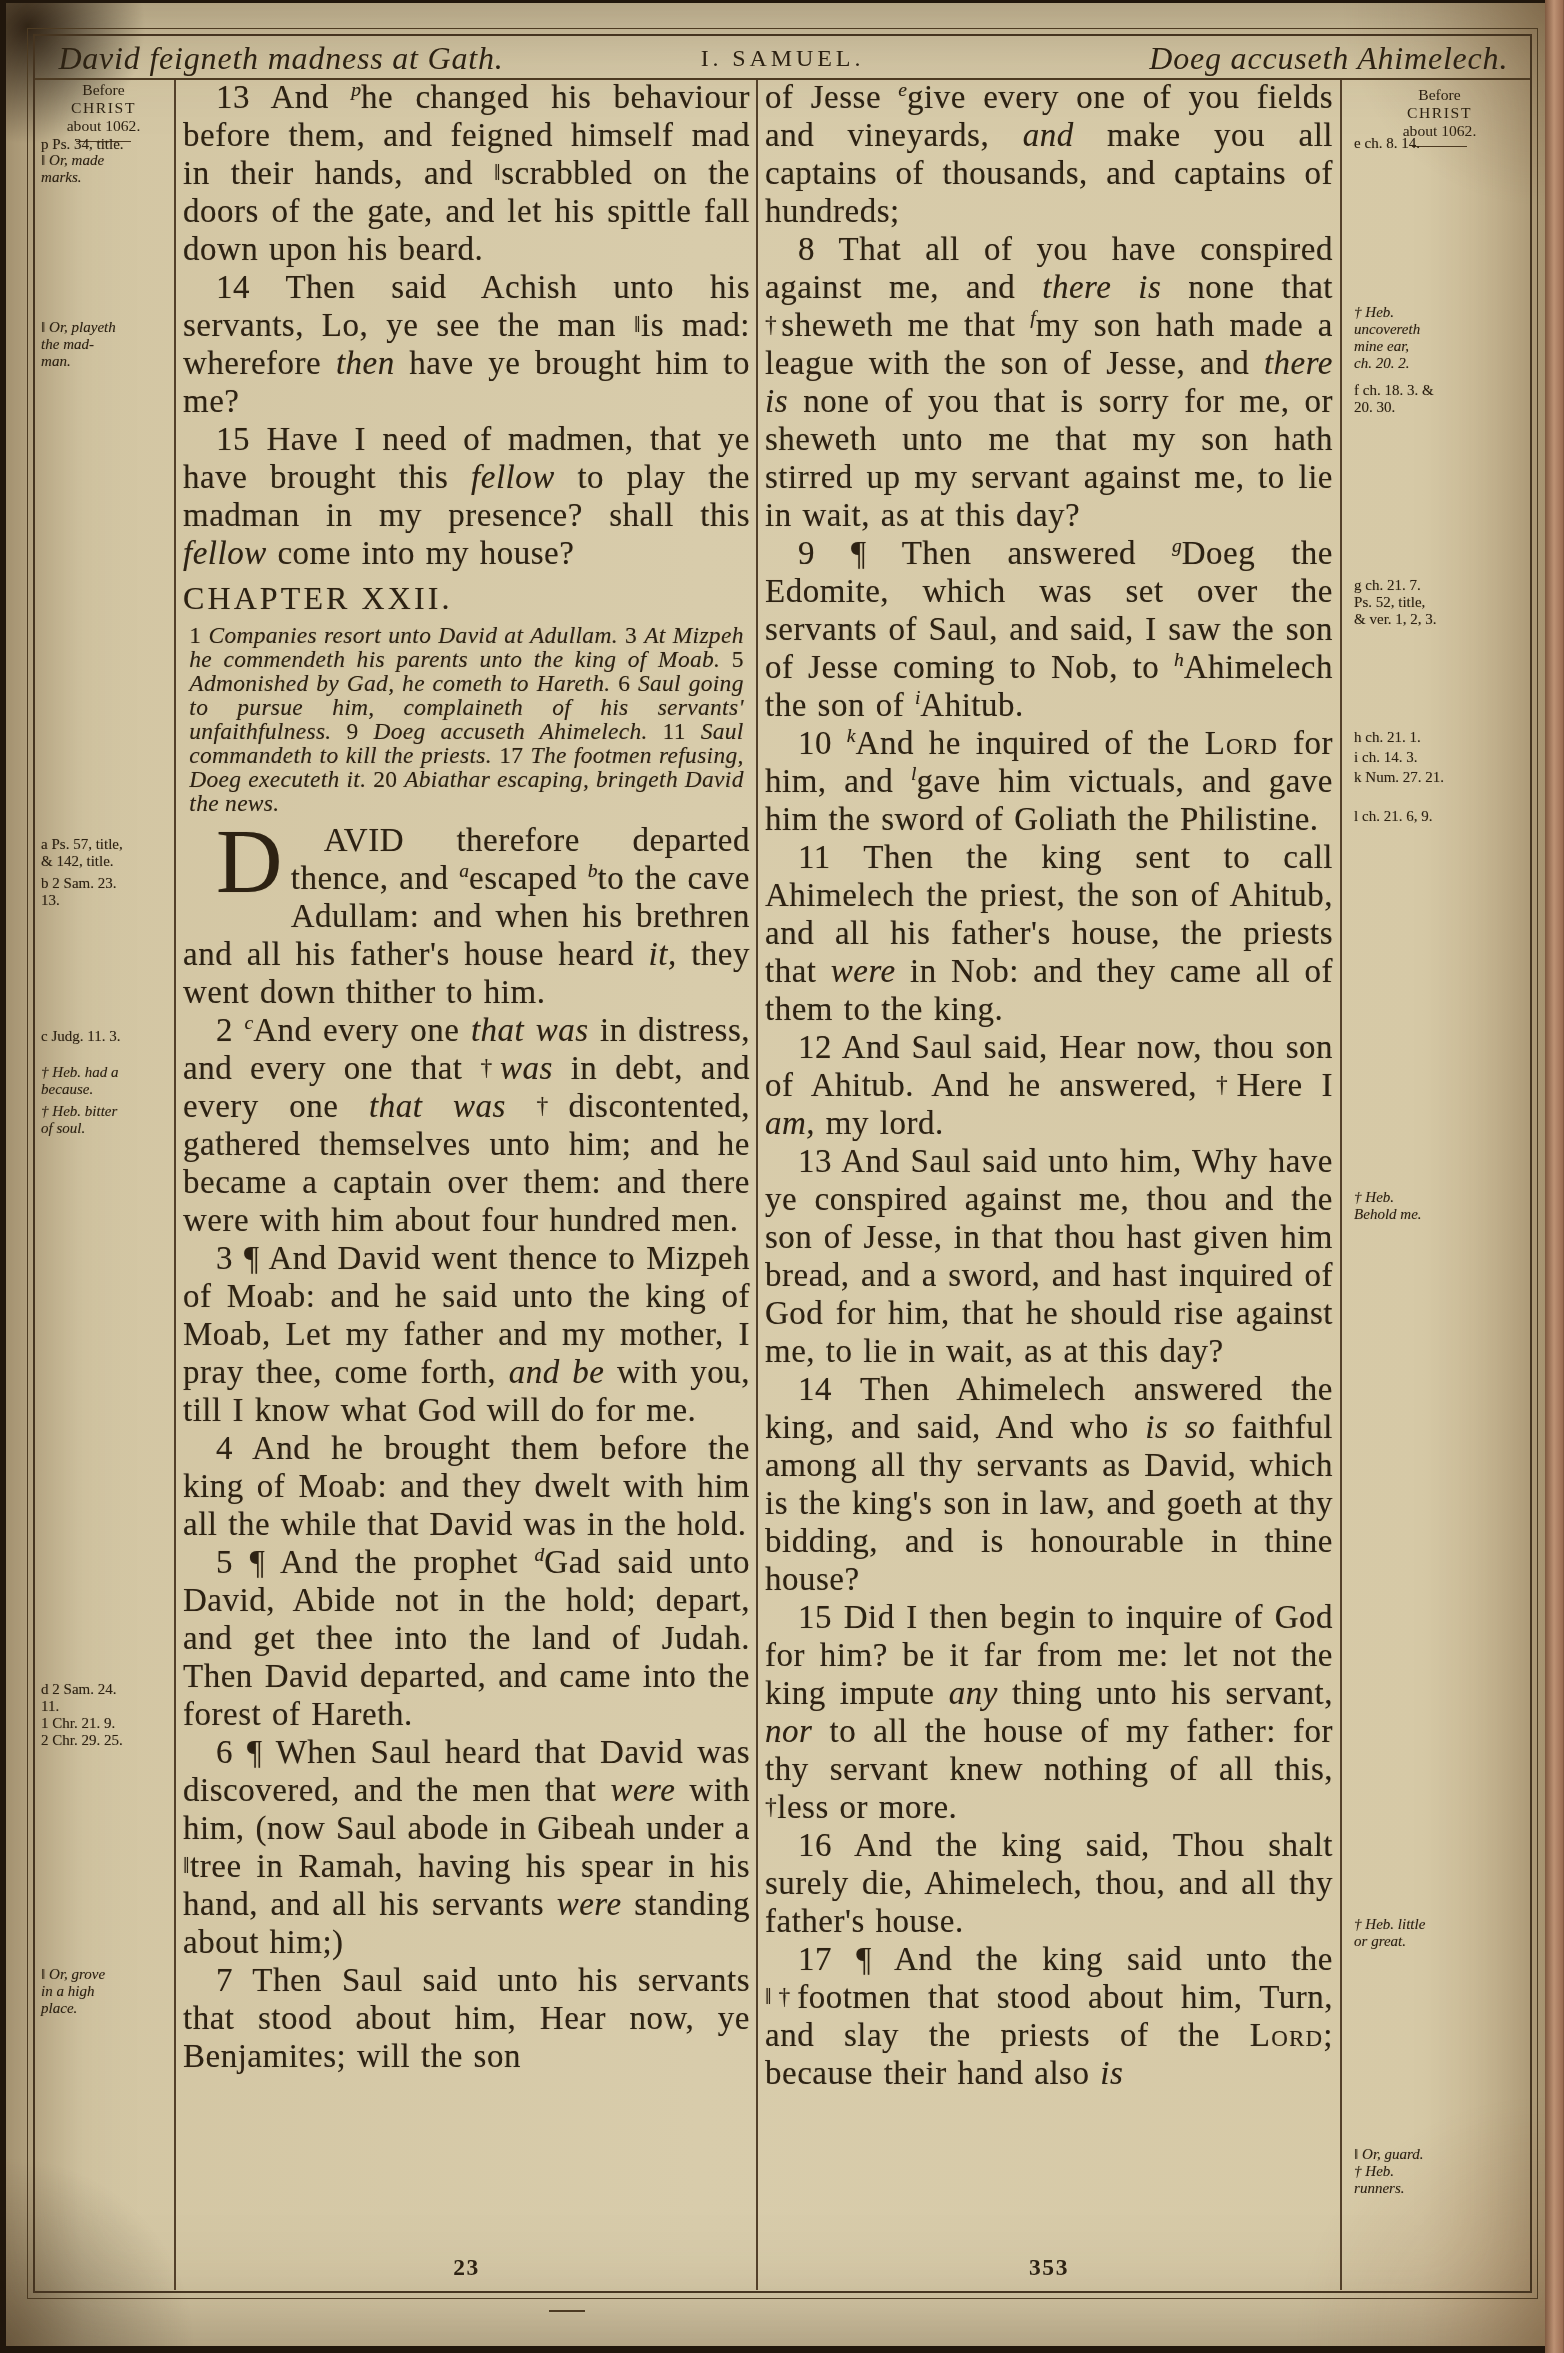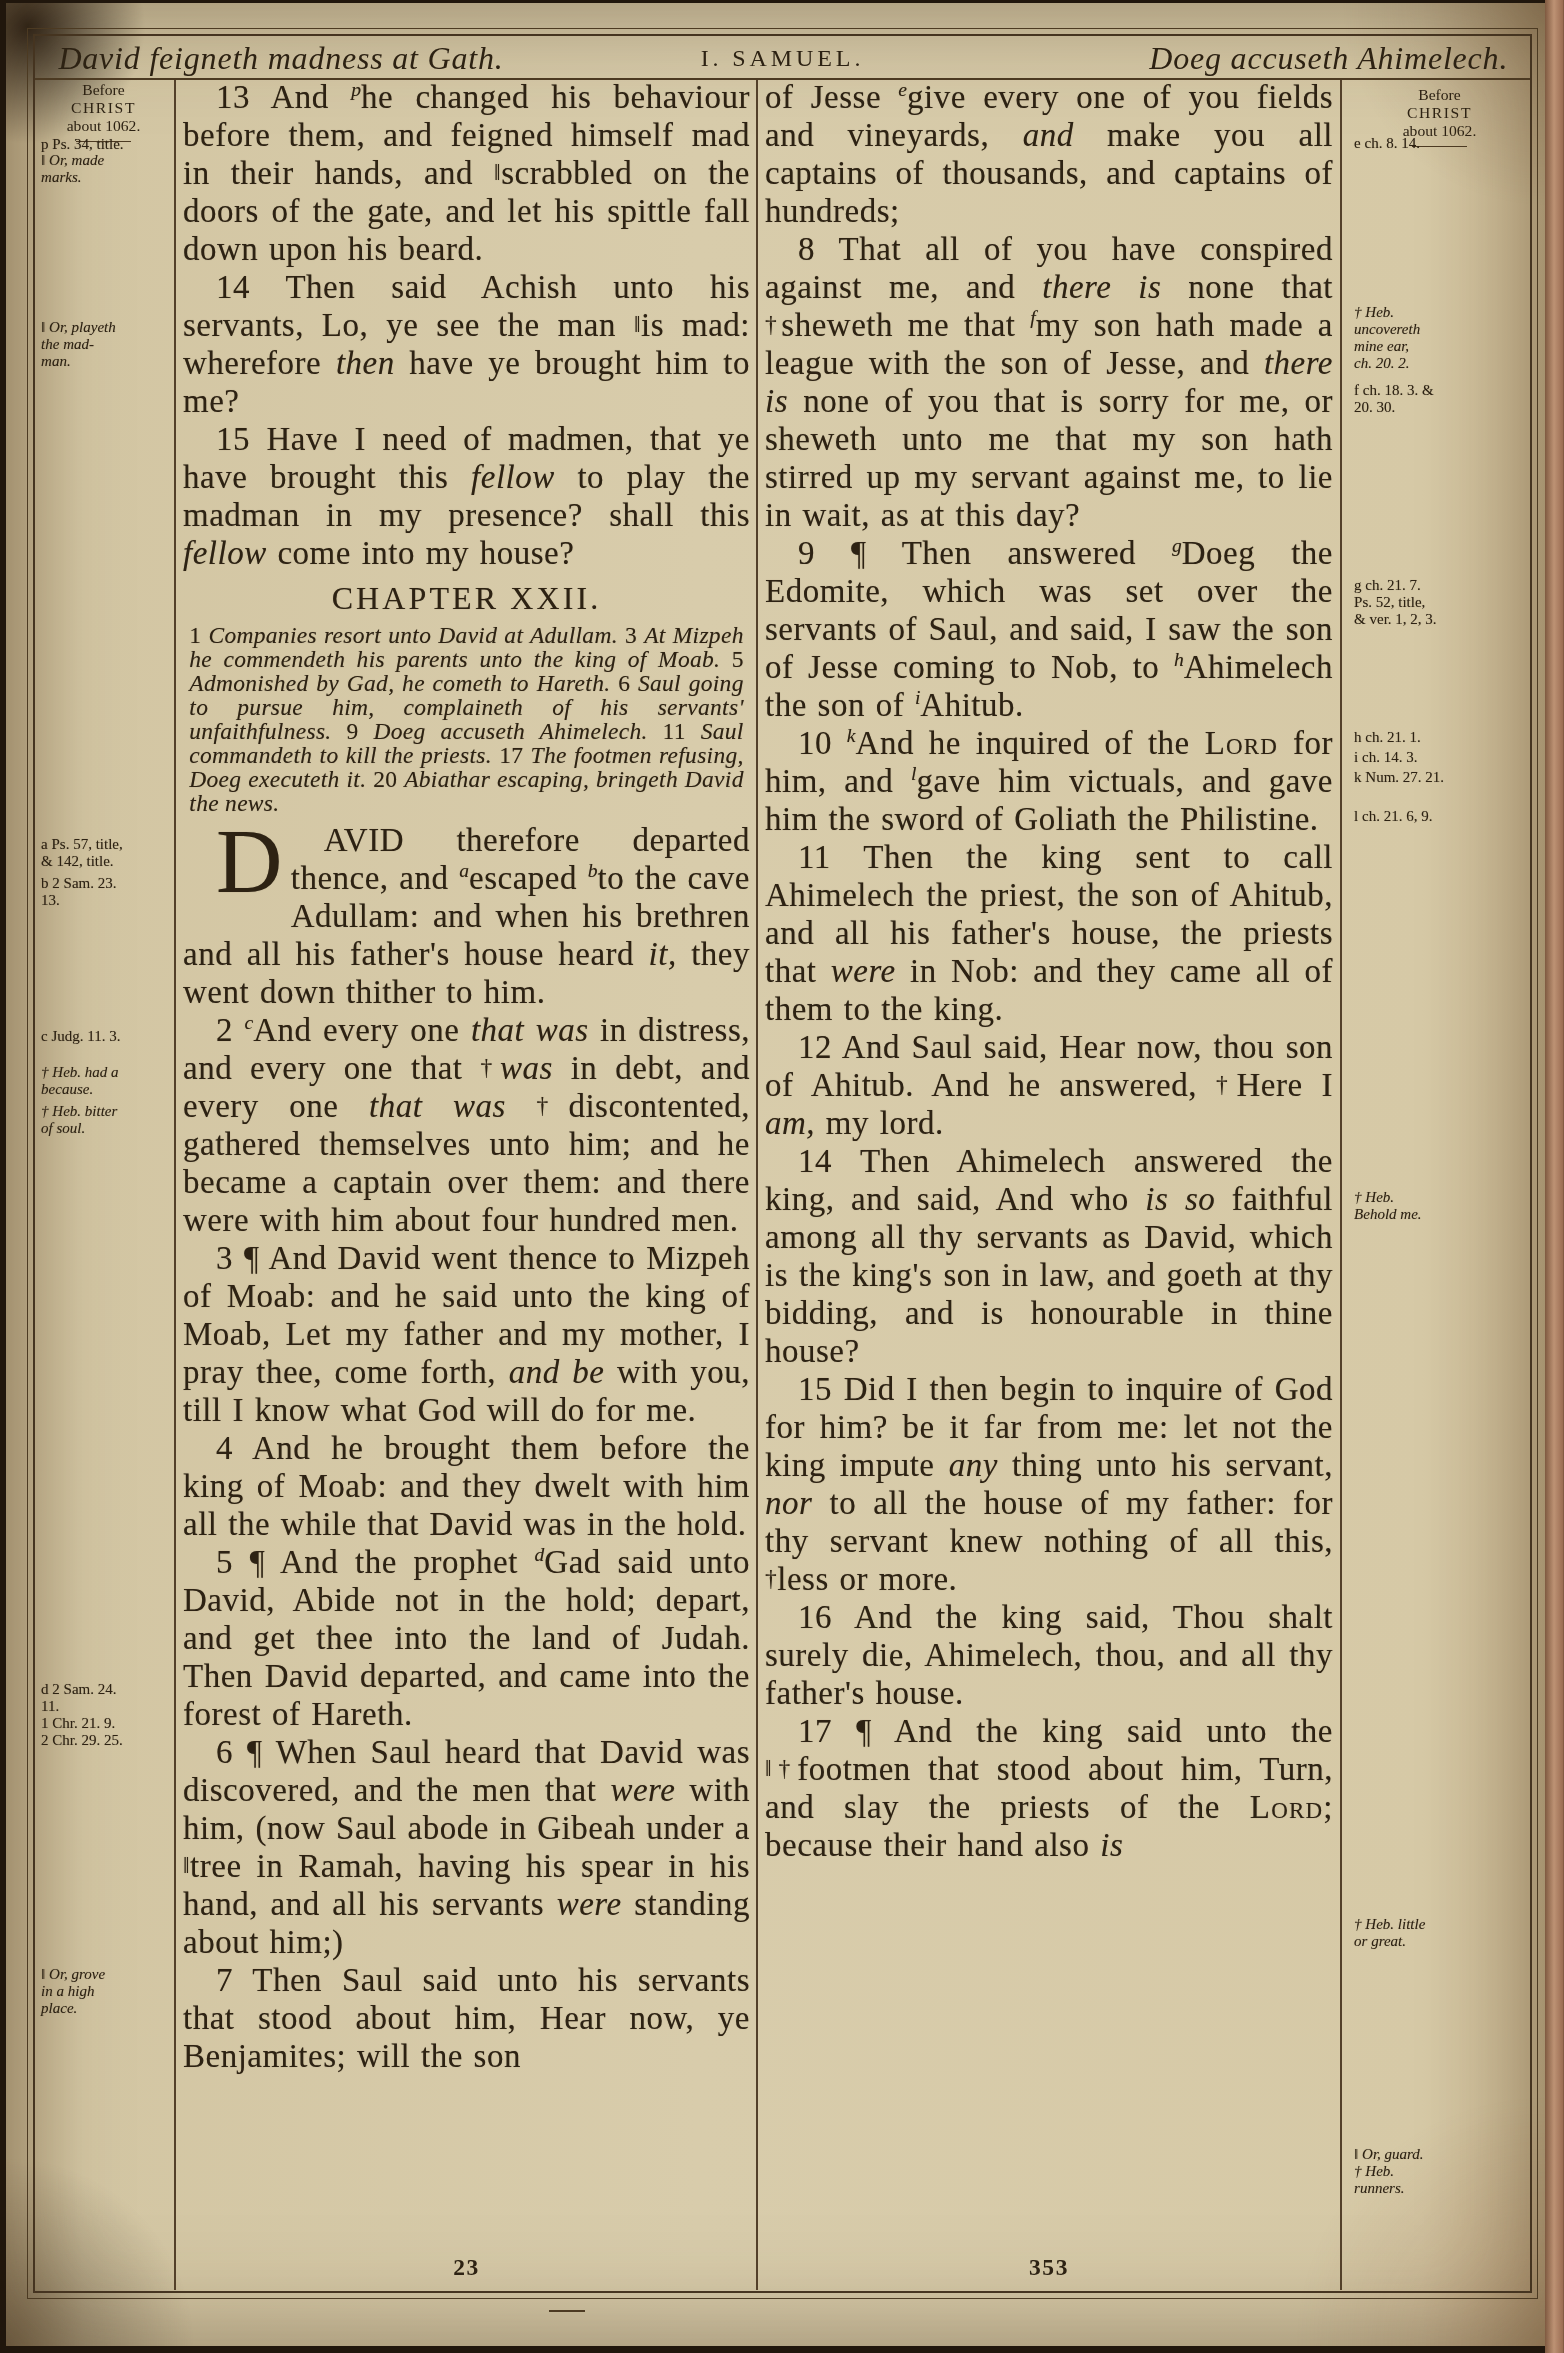--- a/index.html
+++ b/index.html
@@ -41,21 +41,21 @@
   
   .text-col{position:absolute;top:78px;
             text-shadow:0 0 0.8px rgba(45,34,19,0.38);}
   .text-col.left{left:183px;width:567px;}
   .text-col.right{left:765px;width:568px;}
   .para{margin:0;}
   .verse{font-size:33px;line-height:38px;text-align:justify;text-indent:33px;
          letter-spacing:0.5px;word-spacing:2px;}
   .continuation{font-size:33px;line-height:38px;text-align:justify;text-indent:0;
          letter-spacing:0.5px;word-spacing:2px;}
-  .chapter{text-align:center;font-size:32px;line-height:38px;letter-spacing:3.1px;
+  .chapter{font-size:32px;line-height:38px;letter-spacing:3.1px;
          margin-top:7px;margin-bottom:3.9px;}
   .summary{font-size:23.5px;line-height:24px;text-align:justify;font-style:italic;
          letter-spacing:0.3px;padding:2.3px 6.3px 6.3px;}
   .summary .seg-n{font-style:normal;}
   .dropcap{float:left;font-size:92px;line-height:74px;padding:2.3px 7.8px 0 0;}
   .seg-i{font-style:italic;}
   .seg-s{font-size:19.6px;font-style:italic;vertical-align:11.7px;line-height:0;letter-spacing:0;}
   .seg-m{font-size:23.5px;vertical-align:3.9px;line-height:0;}
   .seg-c{font-variant:small-caps;letter-spacing:1.2px;}
   .pagenum{position:absolute;top:2254px;font-size:23.5px;font-weight:bold;
@@ -131,20 +131,21 @@
       <p class="para verse"><span>6 ¶ When Saul heard that David was discovered, and the men that </span><span class="seg-i">were</span><span> with him, (now Saul abode in Gibeah under a </span><span class="seg-m">‖</span><span>tree in Ramah, having his spear in his hand, and all his servants </span><span class="seg-i">were</span><span> standing about him;)</span></p>
       <p class="para verse"><span>7 Then Saul said unto his servants that stood about him, Hear now, ye Benjamites; will the son</span></p>
     </div>
   <div class="text-col right">
       <p class="para continuation"><span>of Jesse </span><span class="seg-s">e</span><span>give every one of you fields and vineyards, </span><span class="seg-i">and</span><span> make you all captains of thousands, and captains of hundreds;</span></p>
       <p class="para verse"><span>8 That all of you have conspired against me, and </span><span class="seg-i">there is</span><span> none that </span><span class="seg-m">†</span><span>sheweth me that </span><span class="seg-s">f</span><span>my son hath made a league with the son of Jesse, and </span><span class="seg-i">there is</span><span> none of you that is sorry for me, or sheweth unto me that my son hath stirred up my servant against me, to lie in wait, as at this day?</span></p>
       <p class="para verse"><span>9 ¶ Then answered </span><span class="seg-s">g</span><span>Doeg the Edomite, which was set over the servants of Saul, and said, I saw the son of Jesse coming to Nob, to </span><span class="seg-s">h</span><span>Ahimelech the son of </span><span class="seg-s">i</span><span>Ahitub.</span></p>
       <p class="para verse"><span>10 </span><span class="seg-s">k</span><span>And he inquired of the </span><span class="seg-c">Lord</span><span> for him, and </span><span class="seg-s">l</span><span>gave him victuals, and gave him the sword of Goliath the Philistine.</span></p>
       <p class="para verse"><span>11 Then the king sent to call Ahimelech the priest, the son of Ahitub, and all his father's house, the priests that </span><span class="seg-i">were</span><span> in Nob: and they came all of them to the king.</span></p>
       <p class="para verse"><span>12 And Saul said, Hear now, thou son of Ahitub. And he answered, </span><span class="seg-m">†</span><span>Here I </span><span class="seg-i">am,</span><span> my lord.</span></p>
+      <p class="para verse"><span>13 And Saul said unto him, Why have ye conspired against me, thou and the son of Jesse, in that thou hast given him bread, and a sword, and hast inquired of God for him, that he should rise against me, to lie in wait, as at this day?</span></p>
       <p class="para verse"><span>14 Then Ahimelech answered the king, and said, And who </span><span class="seg-i">is so</span><span> faithful among all thy servants as David, which is the king's son in law, and goeth at thy bidding, and is honourable in thine house?</span></p>
       <p class="para verse"><span>15 Did I then begin to inquire of God for him? be it far from me: let not the king impute </span><span class="seg-i">any</span><span> thing unto his servant, </span><span class="seg-i">nor</span><span> to all the house of my father: for thy servant knew nothing of all this, </span><span class="seg-m">†</span><span>less or more.</span></p>
       <p class="para verse"><span>16 And the king said, Thou shalt surely die, Ahimelech, thou, and all thy father's house.</span></p>
       <p class="para verse"><span>17 ¶ And the king said unto the </span><span class="seg-m">‖†</span><span>footmen that stood about him, Turn, and slay the priests of the </span><span class="seg-c">Lord</span><span>; because their hand also </span><span class="seg-i">is</span></p>
     </div>
 
   <div class="margin-col right">
     <div class="bc" style="top:86px">
       <div>Before</div>
       <div class="l2">CHRIST</div>

